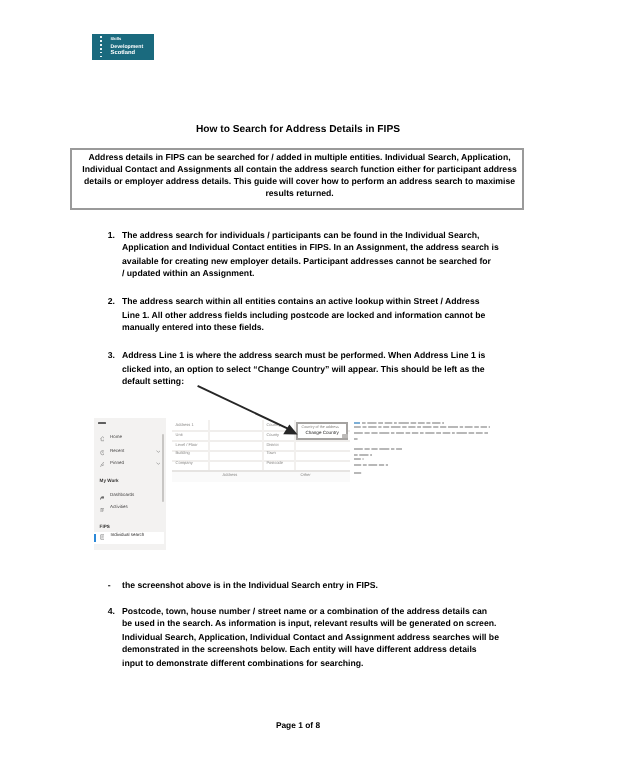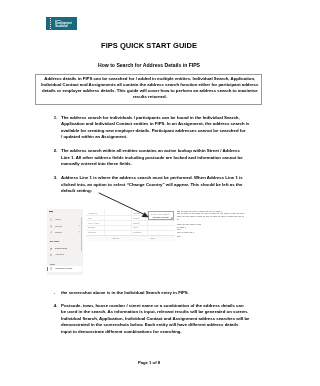--- a/index.html
+++ b/index.html
@@ -79,21 +79,20 @@
 
   <div class="logo">
     <div class="dots"></div>
     <div class="lg-text">
       <span class="l1">Skills</span>
       <span class="l2">Development</span>
       <span class="l3">Scotland</span>
     </div>
   </div>
 
-  <div class="title">FIPS QUICK START GUIDE</div>
   <div class="subtitle">How to Search for Address Details in FIPS</div>
 
   <div class="callout" id="callout">
       <div class="cl" style="top: 1.1px;">Address details in FIPS can be searched for / added in multiple entities. Individual Search, Application,</div>
       <div class="cl" style="top: 7.25px;">Individual Contact and Assignments all contain the address search function either for participant address</div>
       <div class="cl" style="top: 13.4px;">details or employer address details. This guide will cover how to perform an address search to maximise</div>
       <div class="cl" style="top: 19.55px;">results returned.</div>
     </div>
 
   <div class="items" id="items">

